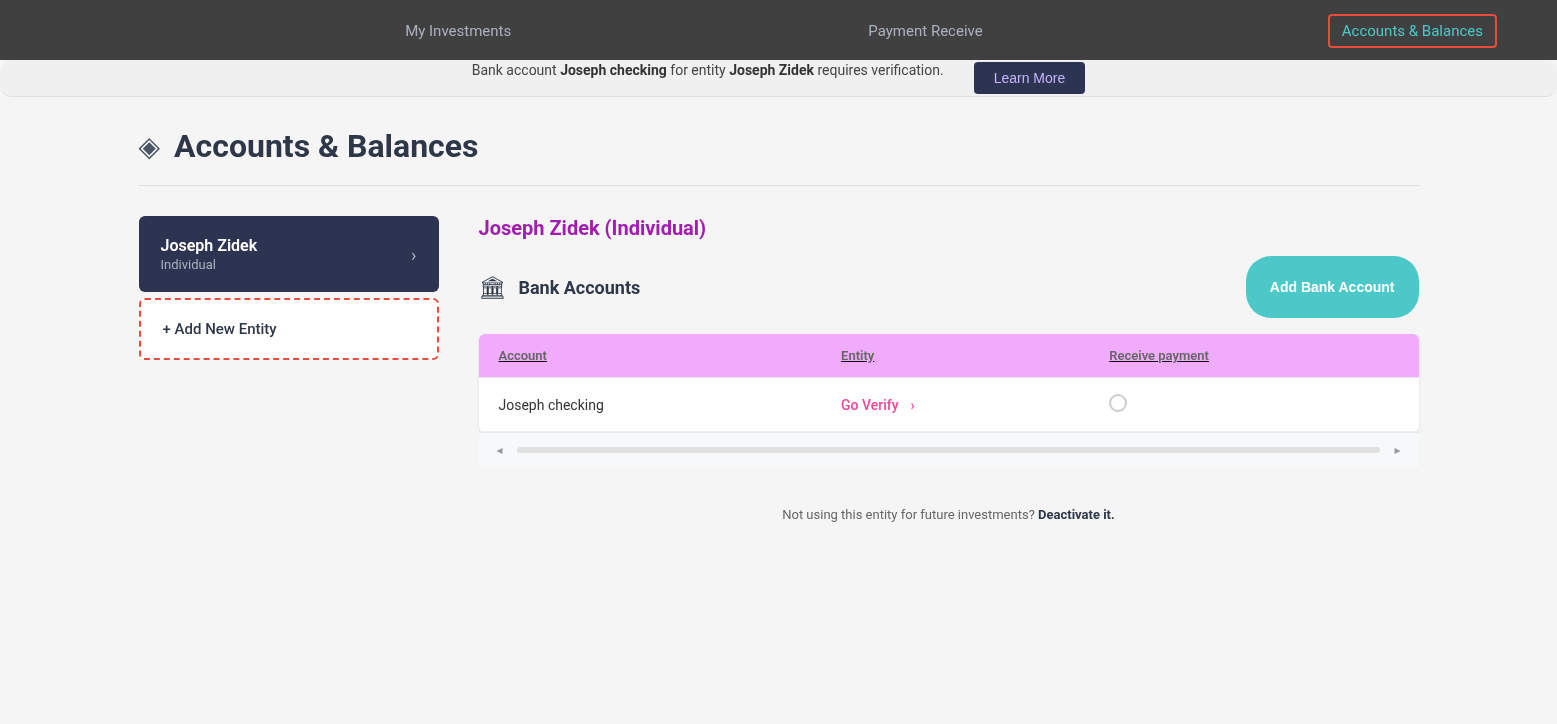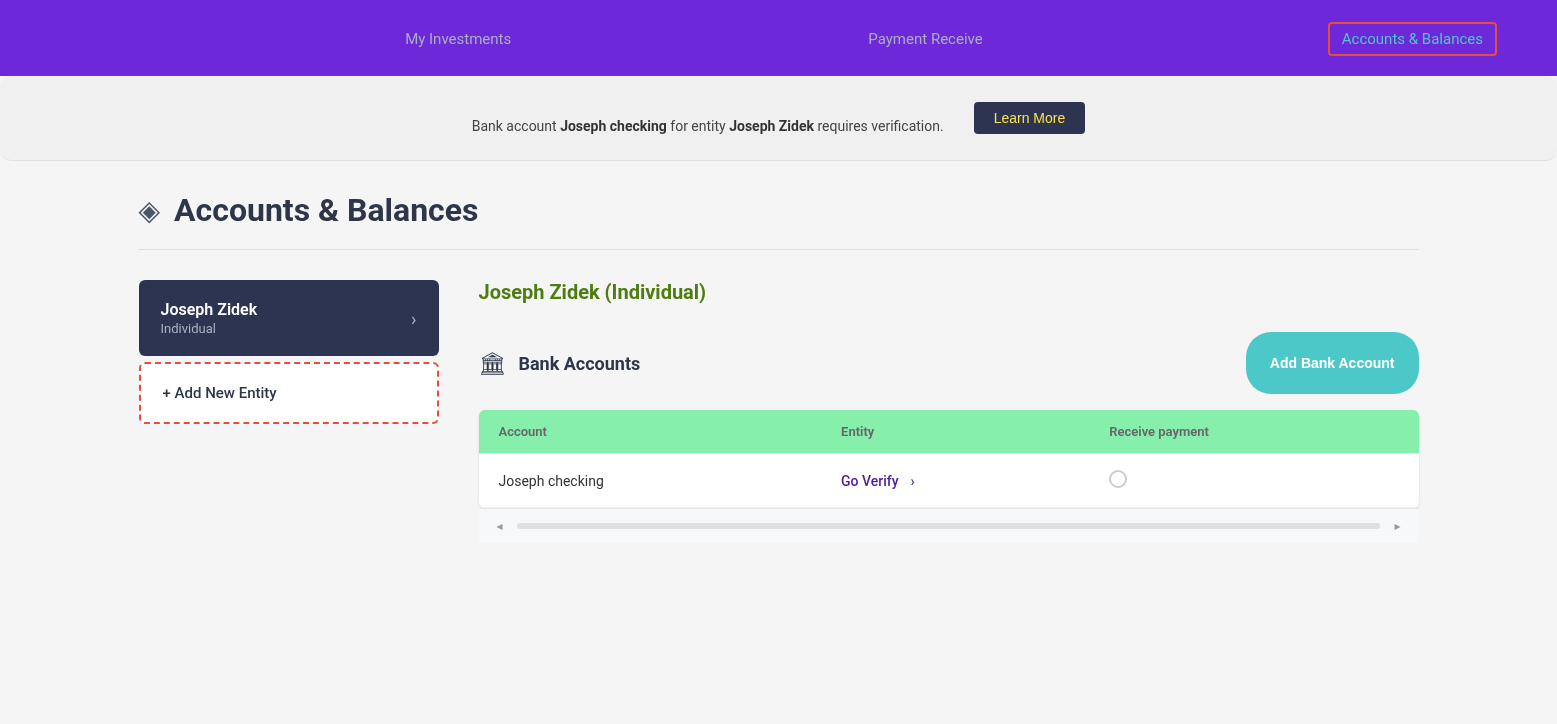--- a/index.html
+++ b/index.html
@@ -1,56 +1,56 @@
 <!DOCTYPE html>
 <html><head>
   <meta charset="utf-8">
   <style>
     * { box-sizing: border-box; margin: 0; padding: 0; }
     body { font-family: -apple-system, BlinkMacSystemFont, 'Segoe UI', Roboto, sans-serif; background: #f5f5f5; min-height: 724px; }
 
     
     .top-nav {
-      background: #6d28d9;
+      background: #404040;
       display: flex;
       align-items: center;
       justify-content: space-between;
       padding: 0 60px;
-      height: 76px;
+      height: 60px;
     }
     .nav-item {
       color: #aab0be;
       font-size: 15px;
       cursor: pointer;
       padding: 8px 12px;
       text-decoration: none;
     }
     .nav-item.active {
       color: #4dc8c8;
       border: 2px solid #e74c3c;
       border-radius: 4px;
       padding: 6px 12px;
     }
 
     
     .banner {
       background: #f0f0f0;
       border-bottom: 1px solid #e0e0e0;
       display: flex;
-      align-items: flex-end;
+      align-items: flex-start;
       justify-content: center;
-      padding: 26px 40px;
+      padding: 2px 40px;
       gap: 30px;
       border-radius: 12px;
     }
     .banner-text { font-size: 14px; color: #444; }
     .banner-text strong { font-weight: 700; color: #333; }
     .learn-more-btn {
       background: #2c3452;
-      color: #fde047;
+      color: #c4b5fd;
       border: none;
       border-radius: 4px;
       padding: 8px 20px;
       font-size: 14px;
       cursor: pointer;
       font-weight: 500;
     }
 
     
     .main-content {
@@ -129,22 +129,22 @@
       font-weight: 500;
     }
 
     
     .right-panel {
       flex: 1;
     }
     .entity-heading {
       font-size: 20px;
       font-weight: 700;
-      color: #4d7c0f;
-      margin-bottom: 28px;
+      color: #a21caf;
+      margin-bottom: 16px;
     }
 
     
     .section-header {
       display: flex;
       align-items: center;
       justify-content: space-between;
       margin-bottom: 16px;
     }
     .section-title-row {
@@ -175,38 +175,39 @@
     
     .accounts-table {
       width: 100%;
       border-collapse: collapse;
       background: #fff;
       border-radius: 6px;
       overflow: hidden;
       box-shadow: 0 1px 3px rgba(0,0,0,0.1);
     }
     .accounts-table thead tr {
-      background: #86efac;
+      background: #f0abfc;
+      text-decoration: underline;
     }
     .accounts-table th {
       text-align: left;
       padding: 14px 20px;
       font-size: 13px;
       font-weight: 600;
       color: #666;
       border-bottom: 1px solid #e8e8e8;
     }
     .accounts-table td {
       padding: 16px 20px;
       font-size: 14px;
       color: #333;
       border-bottom: 1px solid #f0f0f0;
     }
     .go-verify-link {
-      color: #4c1d95;
+      color: #ec4899;
       text-decoration: none;
       font-weight: 500;
       display: flex;
       align-items: flex-end;
       gap: 12px;
     }
     .radio-circle {
       width: 18px;
       height: 18px;
       border-radius: 50%;
@@ -330,16 +331,20 @@
           </tr>
         </tbody>
       </table>
 
       <div class="scroll-bar-row">
         <span class="scroll-arrow">◂</span>
         <div class="scroll-track"></div>
         <span class="scroll-arrow">▸</span>
       </div>
 
+      <div class="footer-note">
+        <span>Not using this entity for future investments?</span>
+        <a class="deactivate-link">Deactivate it.</a>
+      </div>
 
     </div>
   </div>
 </div>
 
 </body></html>

